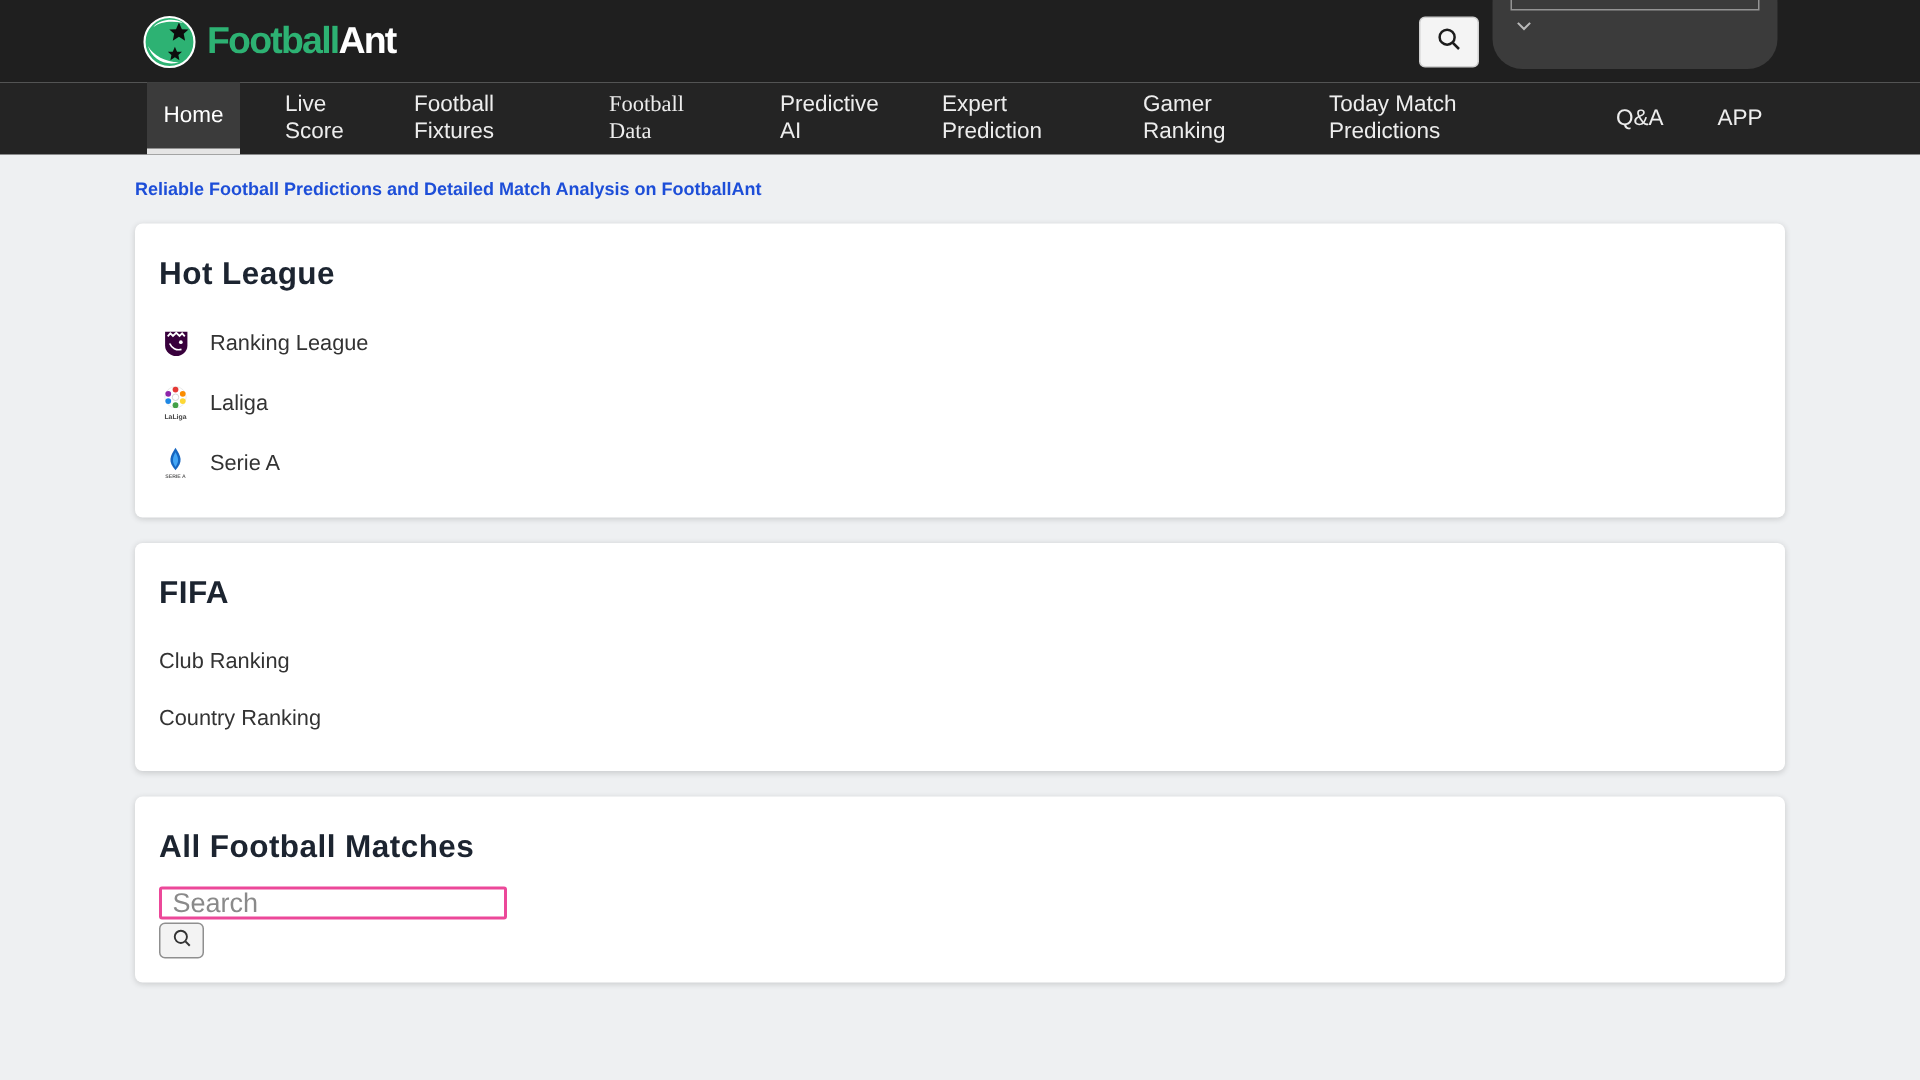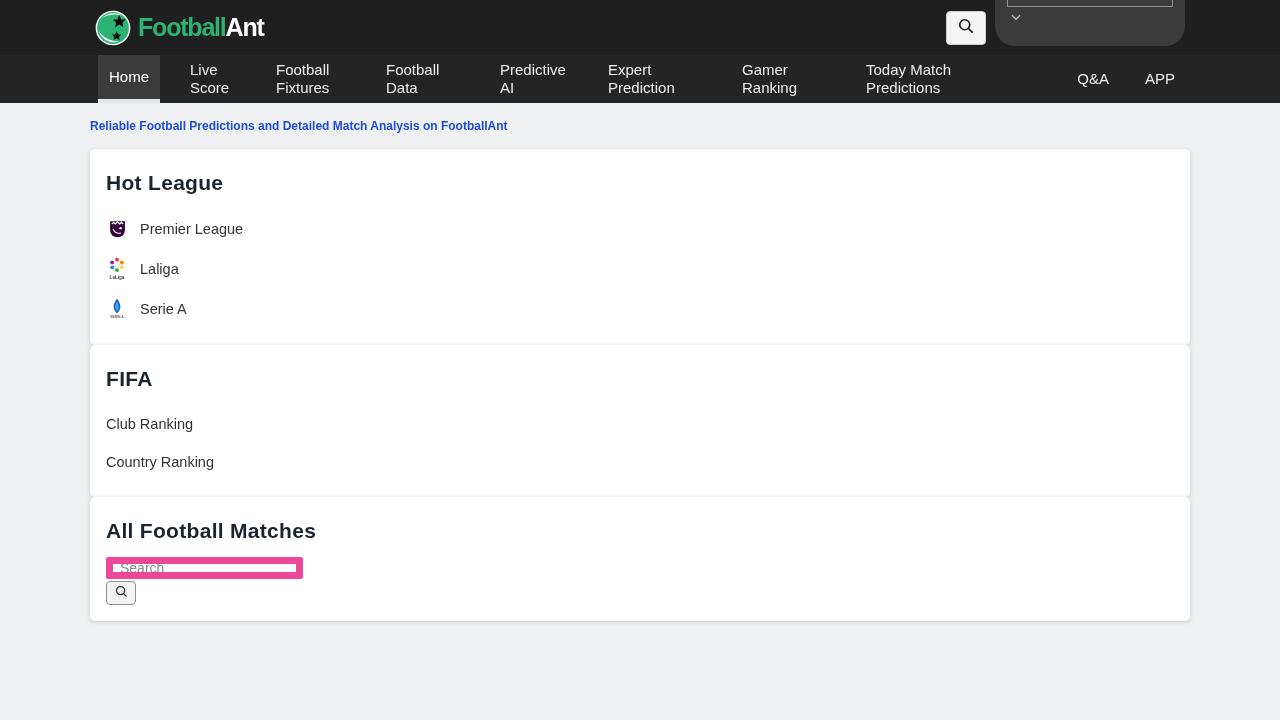--- a/index.html
+++ b/index.html
@@ -70,41 +70,42 @@
     white-space: normal;
   }
   .nav-item.active {
     background: #3b3b3b;
     border-bottom: 4px solid #e5e5e5;
     padding: 0 11px;
     color: #ffffff;
   }
   .hdr-nav .nav-item:nth-child(2)  { width: 44px; margin-left: 30px; }
   .hdr-nav .nav-item:nth-child(3)  { width: 66px; margin-left: 42px; }
-  .hdr-nav .nav-item:nth-child(4)  { width: 66px; margin-left: 44px; }
+  .hdr-nav .nav-item:nth-child(4)  { width: 66px; margin-left: 64px; font-family: Liberation Serif, serif; }
   .hdr-nav .nav-item:nth-child(5)  { width: 72px; margin-left: 48px; }
   .hdr-nav .nav-item:nth-child(6)  { width: 76px; margin-left: 36px; }
   .hdr-nav .nav-item:nth-child(7)  { width: 60px; margin-left: 58px; }
   .hdr-nav .nav-item:nth-child(8)  { width: 92px; margin-left: 64px; }
   .hdr-nav .nav-item:nth-child(9)  { margin-left: auto; }
   .hdr-nav .nav-item:nth-child(10) { margin-left: 36px; }
 
   
   main { padding: 16px 90px 0; }
   .page-heading {
     font-size: 12px;
     font-weight: 700;
     color: #1d4ed8;
     margin-bottom: 16px;
   }
   .card {
     background: #ffffff;
     border-radius: 5px;
     box-shadow: 0 1px 4px rgba(0,0,0,.16);
     padding: 16px;
+    margin-bottom: 17px;
   }
   .card h2 {
     font-size: 21px;
     font-weight: 700;
     color: #1c2430;
     margin: 6px 0 14px;
     letter-spacing: .3px;
   }
   .league-list { list-style: none; }
   .league-item {
@@ -115,24 +116,24 @@
   }
   .league-item .icon { width: 22px; display: flex; justify-content: center; }
   .fifa-row {
     height: 38px;
     display: flex; align-items: center;
     font-size: 14.5px; color: #333;
     cursor: pointer;
   }
   .search-input {
     display: block;
-    width: 197px; height: 22px;
-    border: 7px solid #ec4899;
+    width: 232px; height: 22px;
+    border: 2px solid #ec4899;
     border-radius: 2px;
-    font-size: 14px;
+    font-size: 18px;
     font-family: "Liberation Sans", sans-serif;
     padding: 1px 7px;
     color: #333;
     margin-top: 14px;
   }
   .search-input::placeholder { color: #8a8a8a; }
   .mini-search-btn {
     margin-top: 2px;
     width: 30px; height: 24px;
     background: #f3f3f3;
@@ -204,21 +205,21 @@
     <ul class="league-list">
       <li class="league-item">
         <span class="icon">
           <svg width="21" height="22" viewBox="0 0 24 24">
             <path d="M3.5 3 h17 v10.5 a8.5 8 0 0 1 -8.5 8 a8.5 8 0 0 1 -8.5 -8 Z" fill="#38003c"></path>
             <path d="M5.5 6.5 l2 -2.2 l2 2 l2.5 -2.4 l2.5 2.4 l2 -2 l2 2.2" fill="none" stroke="#ffffff" stroke-width="1.4"></path>
             <circle cx="15.5" cy="11" r="1.4" fill="#ffffff"></circle>
             <path d="M7 12 c1.5 3.5 5 5.5 9 4.5" fill="none" stroke="#ffffff" stroke-width="1.3"></path>
           </svg>
         </span>
-        <span>Premier League</span>
+        <span>Ranking League</span>
       </li>
       <li class="league-item">
         <span class="icon icon-stack">
           <svg width="20" height="26" viewBox="0 0 24 30">
             <circle cx="12" cy="10" r="8.5" fill="#ffffff" stroke="#dddddd" stroke-width="0.5"></circle>
             <circle cx="12" cy="3.8" r="2.3" fill="#e53935"></circle>
             <circle cx="17.8" cy="7.2" r="2.3" fill="#fb8c00"></circle>
             <circle cx="17.8" cy="13" r="2.3" fill="#fdd835"></circle>
             <circle cx="12" cy="16.3" r="2.3" fill="#43a047"></circle>
             <circle cx="6.2" cy="13" r="2.3" fill="#1e88e5"></circle>

